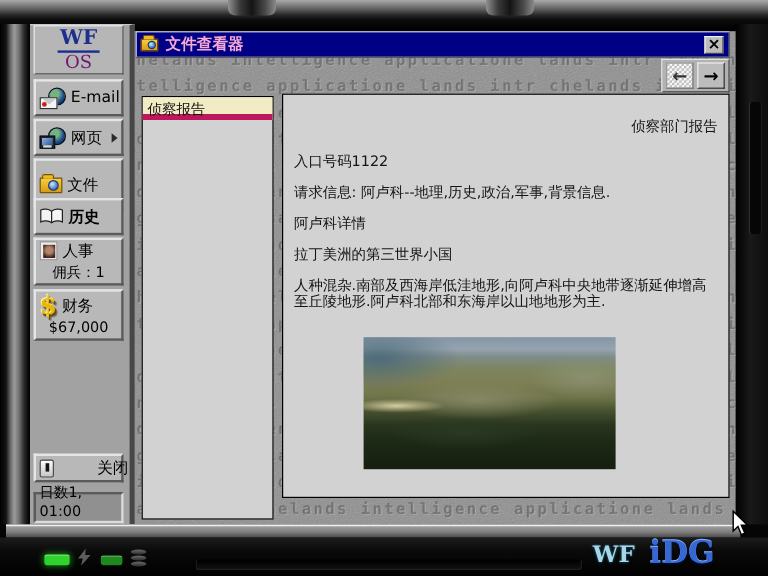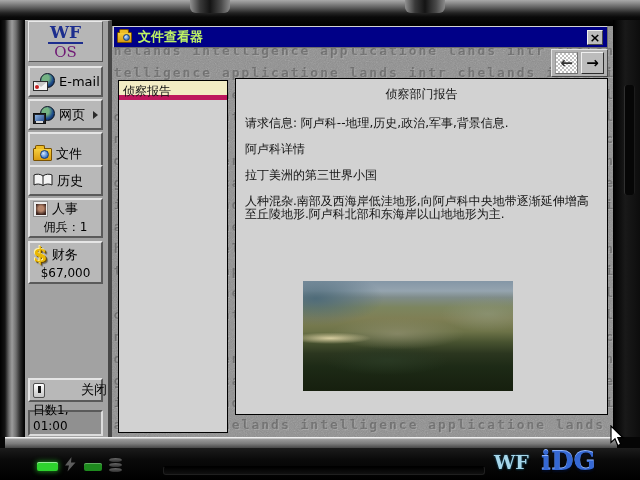--- a/index.html
+++ b/index.html
@@ -93,21 +93,21 @@
     border:1px solid #4e4e4e;border-radius:2px;flex:none;}
   .power-sw::after{content:"";display:block;width:3px;height:7px;background:#141414;margin:2px auto 0;}
   .tri{width:0;height:0;border-left:5px solid #2a2a2a;border-top:4px solid transparent;
     border-bottom:4px solid transparent;margin-left:auto;}
   .book{flex:none;}
 
   
   .titlebar{left:113px;top:26px;width:495px;height:22px;background:#000087;
     border:1px solid;border-color:#d2d2d2 #6e6e6e #6e6e6e #d2d2d2;
     display:flex;align-items:center;padding:0 3px;}
-  .title-text{color:#bef264;font-size:13px;font-weight:bold;margin-left:6px;}
+  .title-text{color:#f9a8d4;font-size:13px;font-weight:bold;margin-left:6px;}
   .close-btn{margin-left:auto;margin-right:1px;width:16px;height:15px;background:#bcbcbc;
     border:1px solid;border-color:#f0f0f0 #4a4a4a #4a4a4a #f0f0f0;
     display:flex;align-items:center;justify-content:center;
     font-size:13px;font-weight:bold;color:#000;line-height:1;cursor:pointer;}
   .nav-panel{left:551px;top:49px;width:57px;height:28px;background:#b2b2b2;
     border:1px solid;border-color:#e2e2e2 #484848 #484848 #e2e2e2;
     display:flex;gap:3px;padding:2px 3px;}
   .nav-btn{flex:1;display:flex;align-items:center;justify-content:center;
     font-size:15px;font-weight:bold;line-height:1;cursor:pointer;}
   .nav-back{color:#333;border:1px solid;border-color:#9a9a9a #707070 #707070 #9a9a9a;
@@ -116,21 +116,21 @@
                      linear-gradient(45deg,#fff 25%,#c0c0c0 25%,#c0c0c0 75%,#fff 75%);
     background-size:4px 4px;background-position:0 0,2px 2px;}
   .nav-fwd{color:#000;background:#bcbcbc;border:1px solid;border-color:#efefef #2e2e2e #2e2e2e #efefef;}
 
   .list-panel{left:118px;top:80px;width:110px;height:353px;background:#d2d2d2;border:1px solid #000;}
   .list-item{height:19px;background:#f2ecc4;border-bottom:5px solid #be185d;
     font-size:12px;color:#111;padding:2px 4px;cursor:pointer;}
 
   .main-panel{left:235px;top:78px;width:373px;height:337px;background:#d2d2d2;border:1px solid #000;
     padding:6px 9px;font-size:12px;color:#141414;}
-  .report-title{text-align:center;margin:1px 0 14px;}
+  .report-title{text-align:right;margin:12px 0 14px;}
   .rline{margin:0 0 13px;line-height:13px;}
   .rline.tight{margin-bottom:0;}
   .photo{position:absolute;left:67px;top:202px;width:210px;height:110px;overflow:hidden;
     background:
       radial-gradient(ellipse 26% 7% at 13% 52%,rgba(222,211,166,.95),rgba(222,211,166,0) 75%),
       radial-gradient(ellipse 45% 34% at 6% 16%,rgba(74,104,120,.9),rgba(74,104,120,0) 72%),
       radial-gradient(ellipse 30% 22% at 88% 30%,rgba(142,150,120,.7),rgba(142,150,120,0) 75%),
       radial-gradient(ellipse 40% 18% at 45% 48%,rgba(150,148,118,.65),rgba(150,148,118,0) 80%),
       radial-gradient(ellipse 35% 16% at 40% 72%,rgba(42,58,36,.9),rgba(42,58,36,0) 85%),
       linear-gradient(180deg,#8496a6 0%,#95a4af 9%,#7f8c89 15%,#7c855f 24%,#7f7f55 34%,
@@ -189,21 +189,21 @@
     <span class="tri"></span>
   </div>
 
   <div class="abs sbtn" style="top:132px;height:44px;">
     <span class="folder">
         <span class="lens"></span>
       </span>
     <span class="lbl">文件</span>
   </div>
 
-  <div class="abs sbtn" style="top:165px;height:31px;">
+  <div class="abs sbtn" style="top:165px;height:31px;font-weight:bold;">
     <svg class="book" width="20" height="15">
       <path d="M10,3 C7.5,0.8 3.2,0.8 1,2 L1,12 C3.2,10.6 7.5,10.6 10,12.6 C12.5,10.6 16.8,10.6 19,12 L19,2 C16.8,0.8 12.5,0.8 10,3 Z" fill="#f4f4f4" stroke="#222" stroke-width="1"></path>
       <path d="M10,3 L10,12.6" stroke="#222" stroke-width="1" fill="none"></path>
     </svg>
     <span class="lbl">历史</span>
   </div>
 
   <div class="abs sbtn sbtn2" style="top:198px;height:40px;">
     <span class="row">
       <span class="portrait">
@@ -249,20 +249,21 @@
       <span>→</span>
     </span>
   </div>
 
   <div class="abs list-panel">
     <div class="list-item">侦察报告</div>
   </div>
 
   <div class="abs main-panel" style="position:absolute;">
     <div class="report-title">侦察部门报告</div>
+    <p class="rline">入口号码1122</p>
     <p class="rline">请求信息: 阿卢科--地理,历史,政治,军事,背景信息.</p>
     <p class="rline">阿卢科详情</p>
     <p class="rline">拉丁美洲的第三世界小国</p>
     <p class="rline">人种混杂.南部及西海岸低洼地形,向阿卢科中央地带逐渐延伸增高至丘陵地形.阿卢科北部和东海岸以山地地形为主.</p>
     <div class="photo"></div>
   </div>
 
   <div class="abs screen-strip"></div>
   <div class="abs bezel-bottom"></div>
   <div class="abs led led-power"></div>

